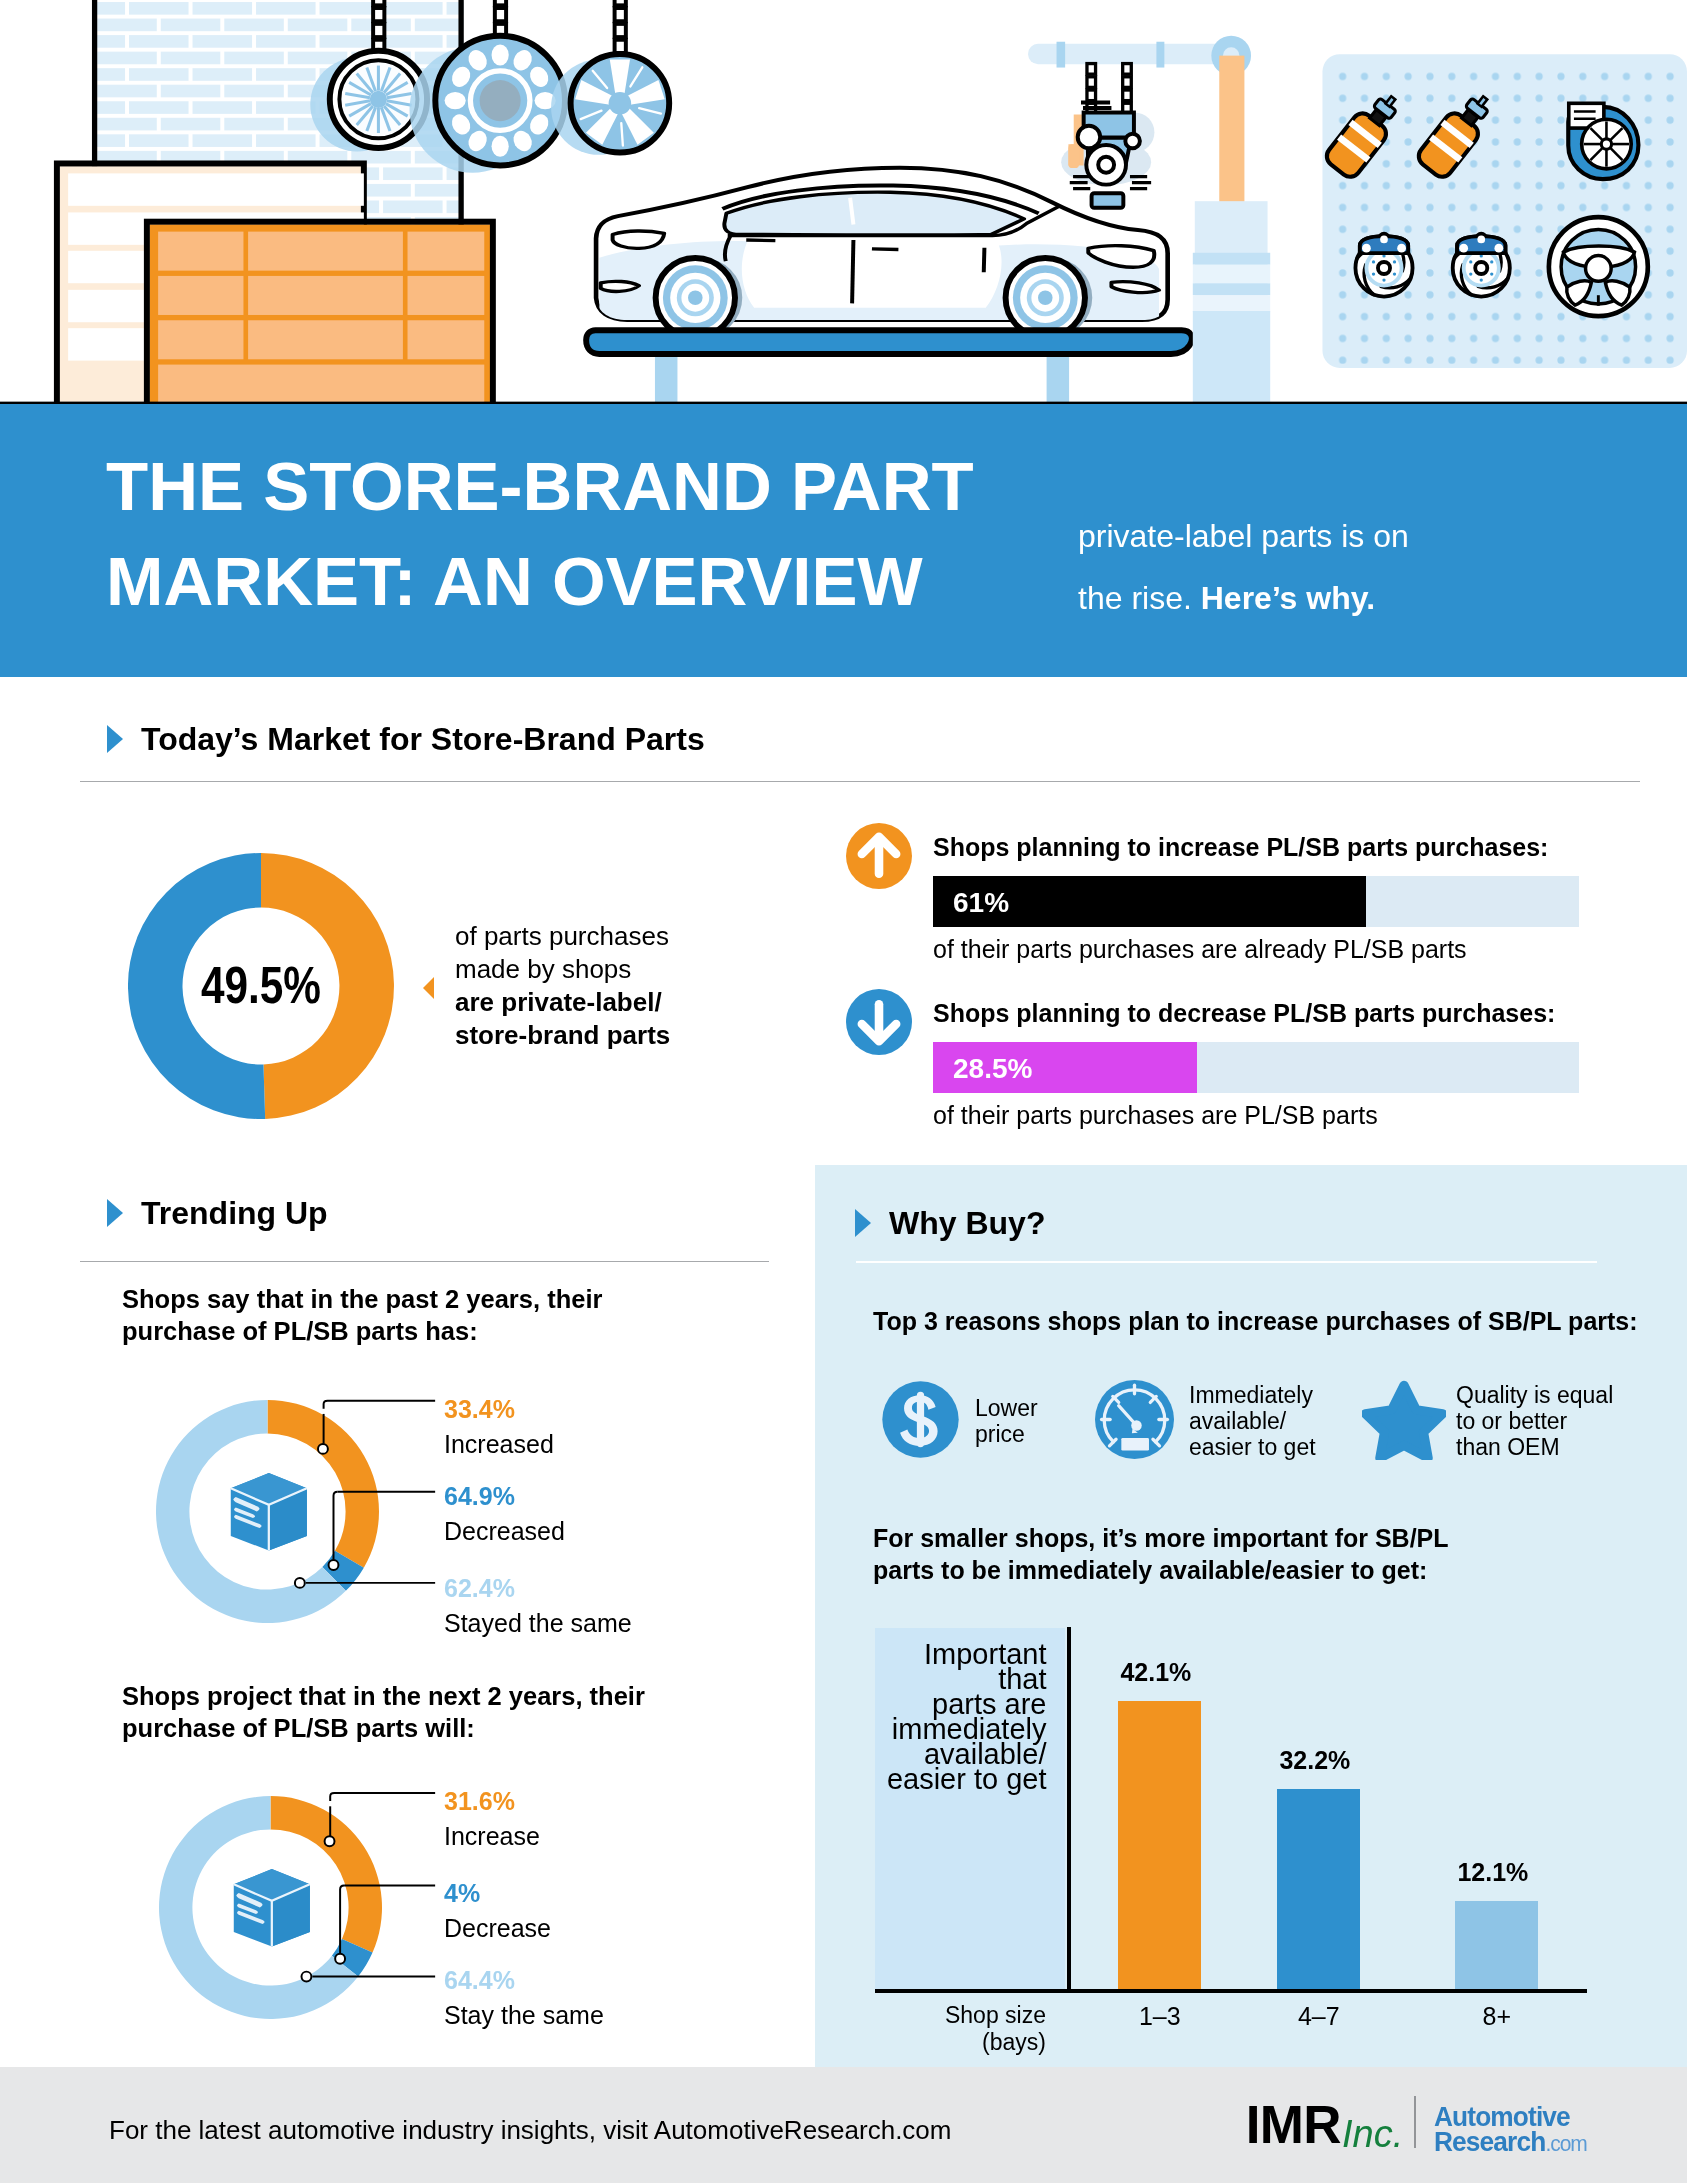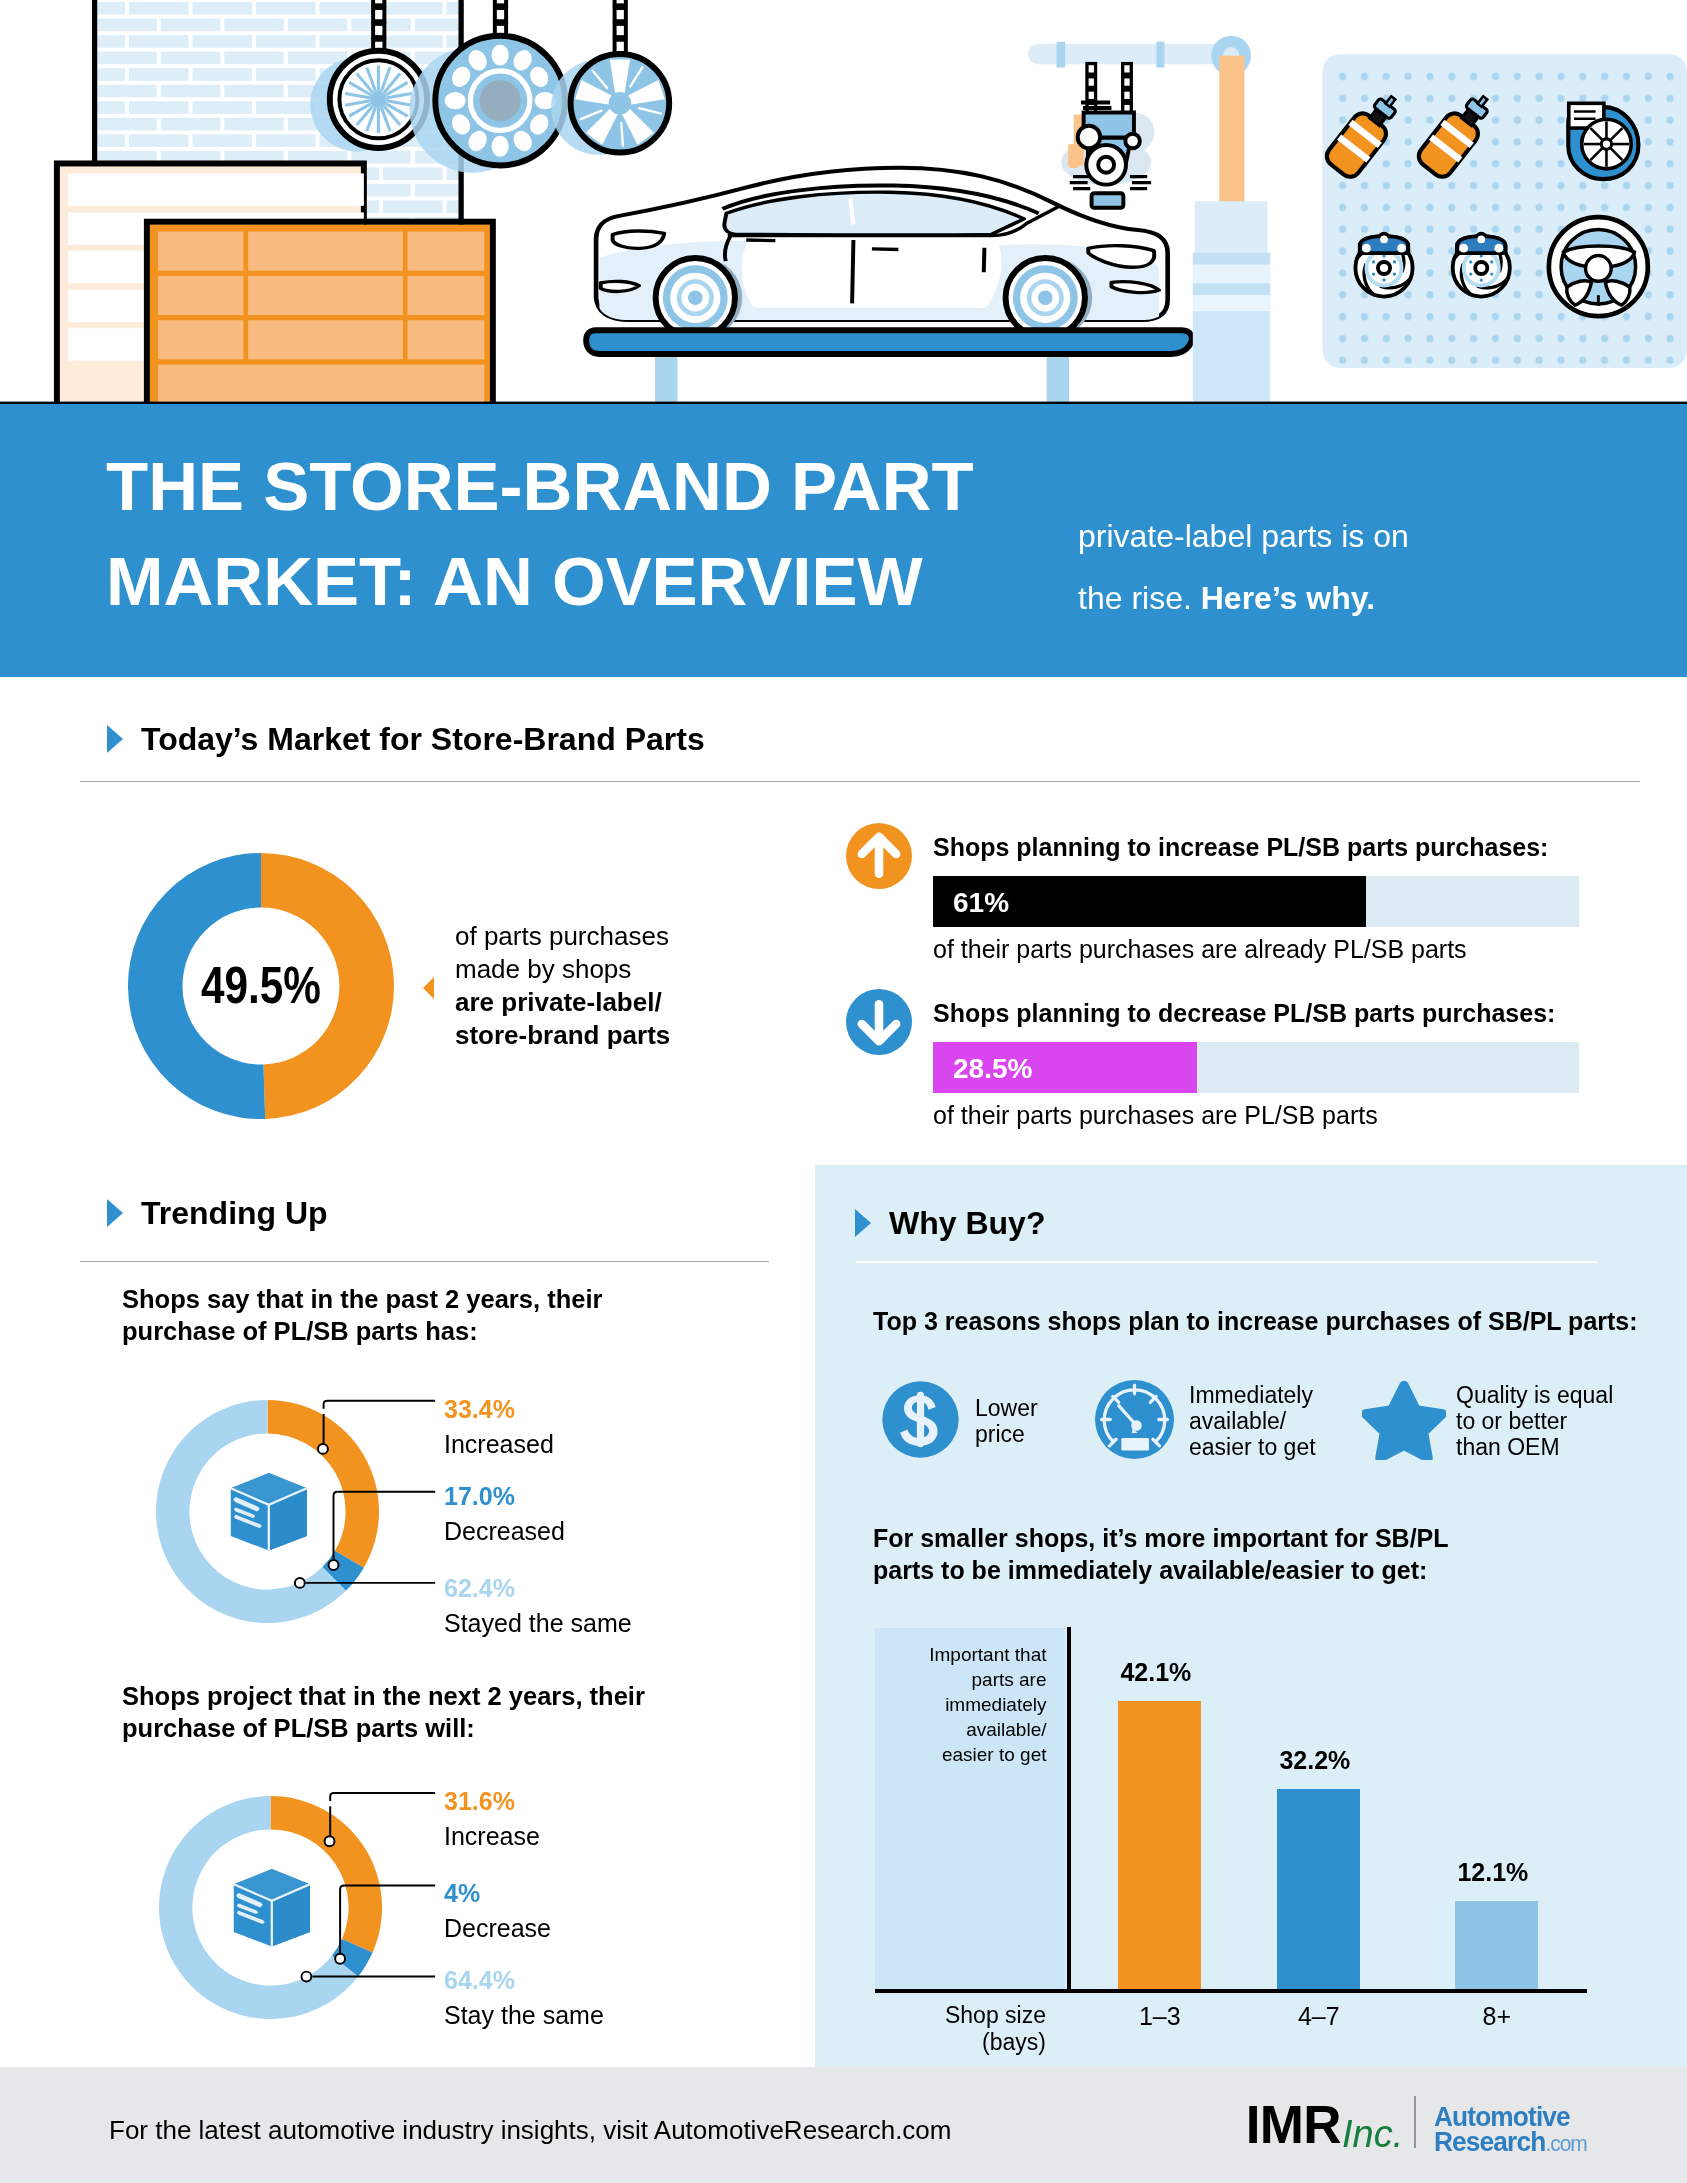--- a/index.html
+++ b/index.html
@@ -43,21 +43,21 @@
   .leg{position:absolute;white-space:nowrap;}
   .legval{font-weight:bold;font-size:25px;line-height:35px;}
   .leglbl{font-size:25px;line-height:35px;color:#000;}
   
   #reasonstitle{position:absolute;left:873px;top:1307px;font-weight:bold;font-size:25px;color:#000;white-space:nowrap;}
   .reason{position:absolute;top:1380px;}
   .ricon{position:absolute;left:0;top:0;}
   .rtext{position:absolute;left:94px;top:2px;font-size:23px;line-height:26px;color:#000;white-space:nowrap;}
   
   #barchart{position:absolute;left:875px;top:1628px;width:741px;height:370px;}
-  #ylabelbox{position:absolute;left:0;top:0;width:190px;height:361px;background:#cce6f7;font-size:19px;line-height:25px;color:#000;text-align:right;padding-top:14px;box-sizing:border-box;}
+  #ylabelbox{position:absolute;left:0;top:0;width:190px;height:361px;background:#cce6f7;font-size:29px;line-height:25px;color:#000;text-align:right;padding-top:14px;box-sizing:border-box;}
   #ylabelbox div{padding-right:18.5px;}
   #yaxis{position:absolute;left:192px;top:-0.7px;width:4px;height:365px;background:#000;}
   #xaxis{position:absolute;left:0;top:361px;width:712px;height:4px;background:#000;}
   .bcol{position:absolute;top:0;width:83px;height:361px;}
   .brect{position:absolute;bottom:0;left:0;width:83px;}
   .bval{position:absolute;left:-10.6px;width:97px;text-align:center;font-weight:bold;font-size:25px;line-height:25px;color:#000;}
   .bcat{position:absolute;top:374px;left:-13.2px;width:110px;text-align:center;font-weight:normal;font-size:25px;color:#000;}
   #xlabel{position:absolute;left:0;top:374px;width:171px;text-align:right;font-size:23px;color:#000;}
   
   #footer{position:absolute;left:0;top:2067px;width:1687px;height:116px;background:#e6e7e8;}
@@ -540,21 +540,21 @@
         </g>
         <path d="M-55.5 -35 L2 -10 L59.5 -35" stroke="#eaf4fc" stroke-width="3.4" fill="none"></path>
         <path d="M2 -10 L2 59" stroke="#eaf4fc" stroke-width="3.4" fill="none"></path>
       </g>
     </svg></div>
 <div class="leg" style="left:444px;top:1392px;">
   <div class="legval" style="color:#f2931f;">33.4%</div>
   <div class="leglbl">Increased</div>
 </div>
 <div class="leg" style="left:444px;top:1479px;">
-  <div class="legval" style="color:#2e90ce;">17.0%</div>
+  <div class="legval" style="color:#2e90ce;">64.9%</div>
   <div class="leglbl">Decreased</div>
 </div>
 <div class="leg" style="left:444px;top:1571px;">
   <div class="legval" style="color:#a9d5f0;">62.4%</div>
   <div class="leglbl">Stayed the same</div>
 </div>
 
 <div class="charttitle" style="left:122px;top:1680px;">
   <div>Shops project that in the next 2 years, their</div>
   <div>purchase of PL/SB parts will:</div>

